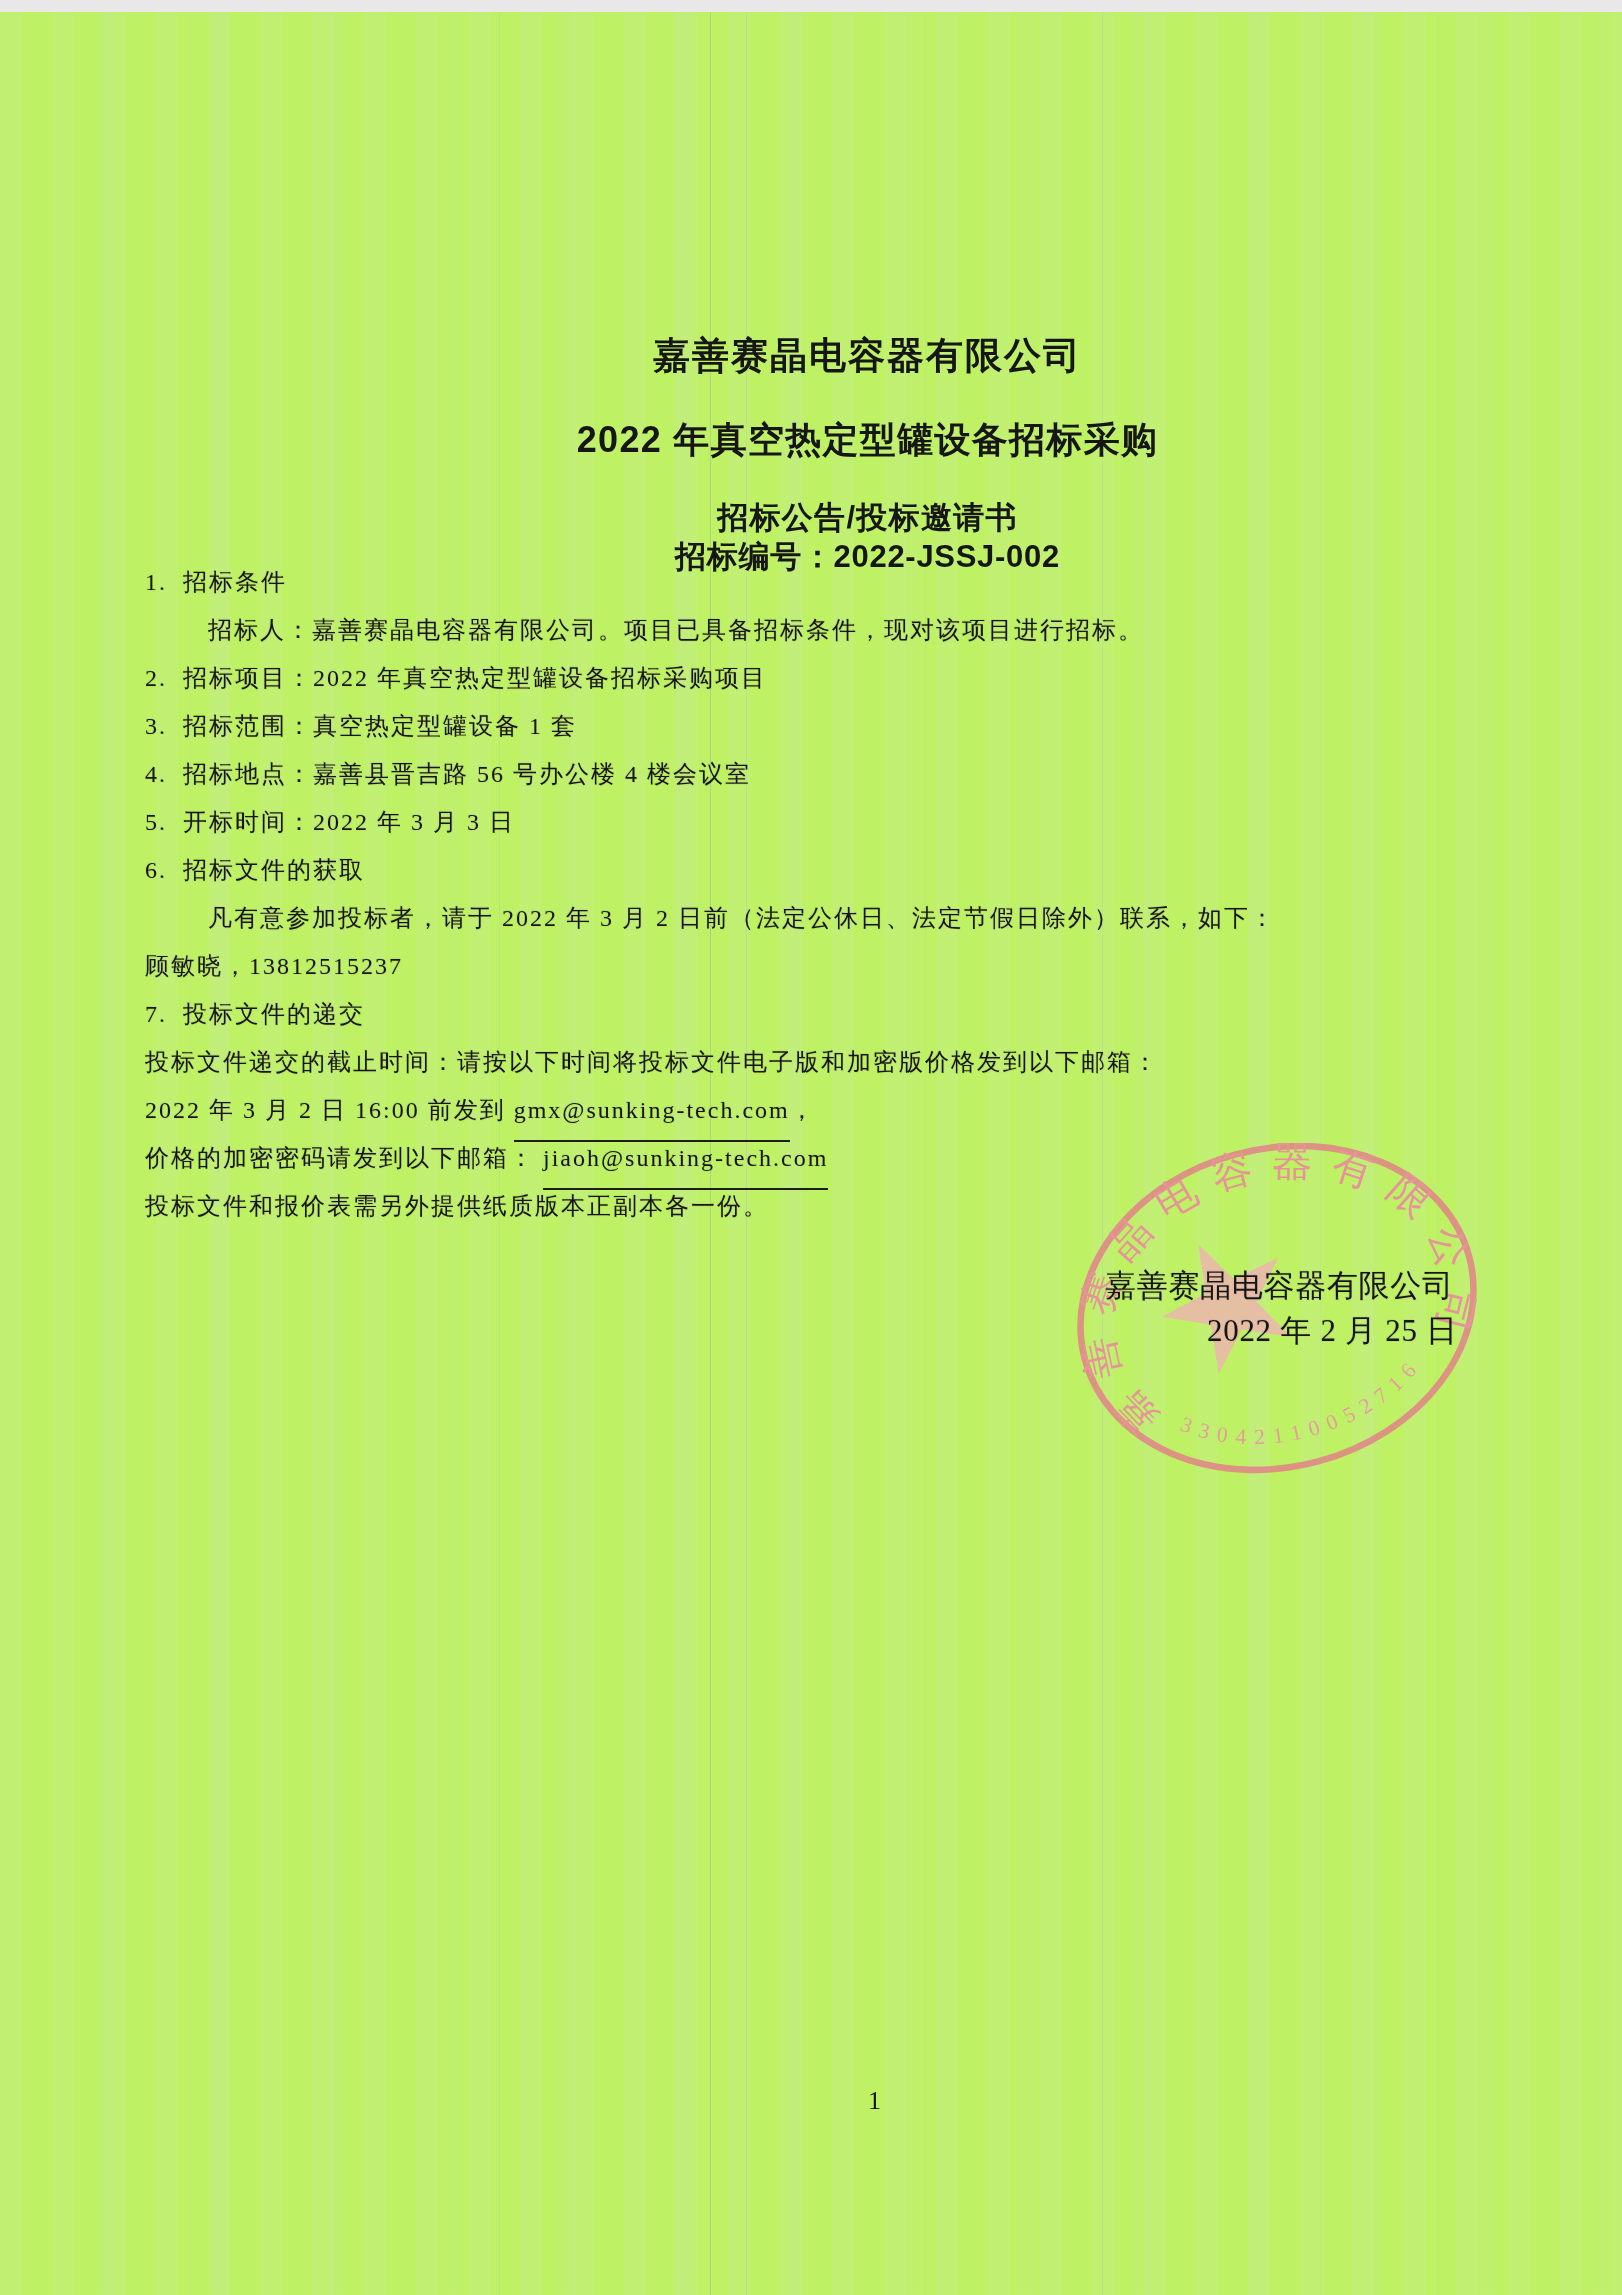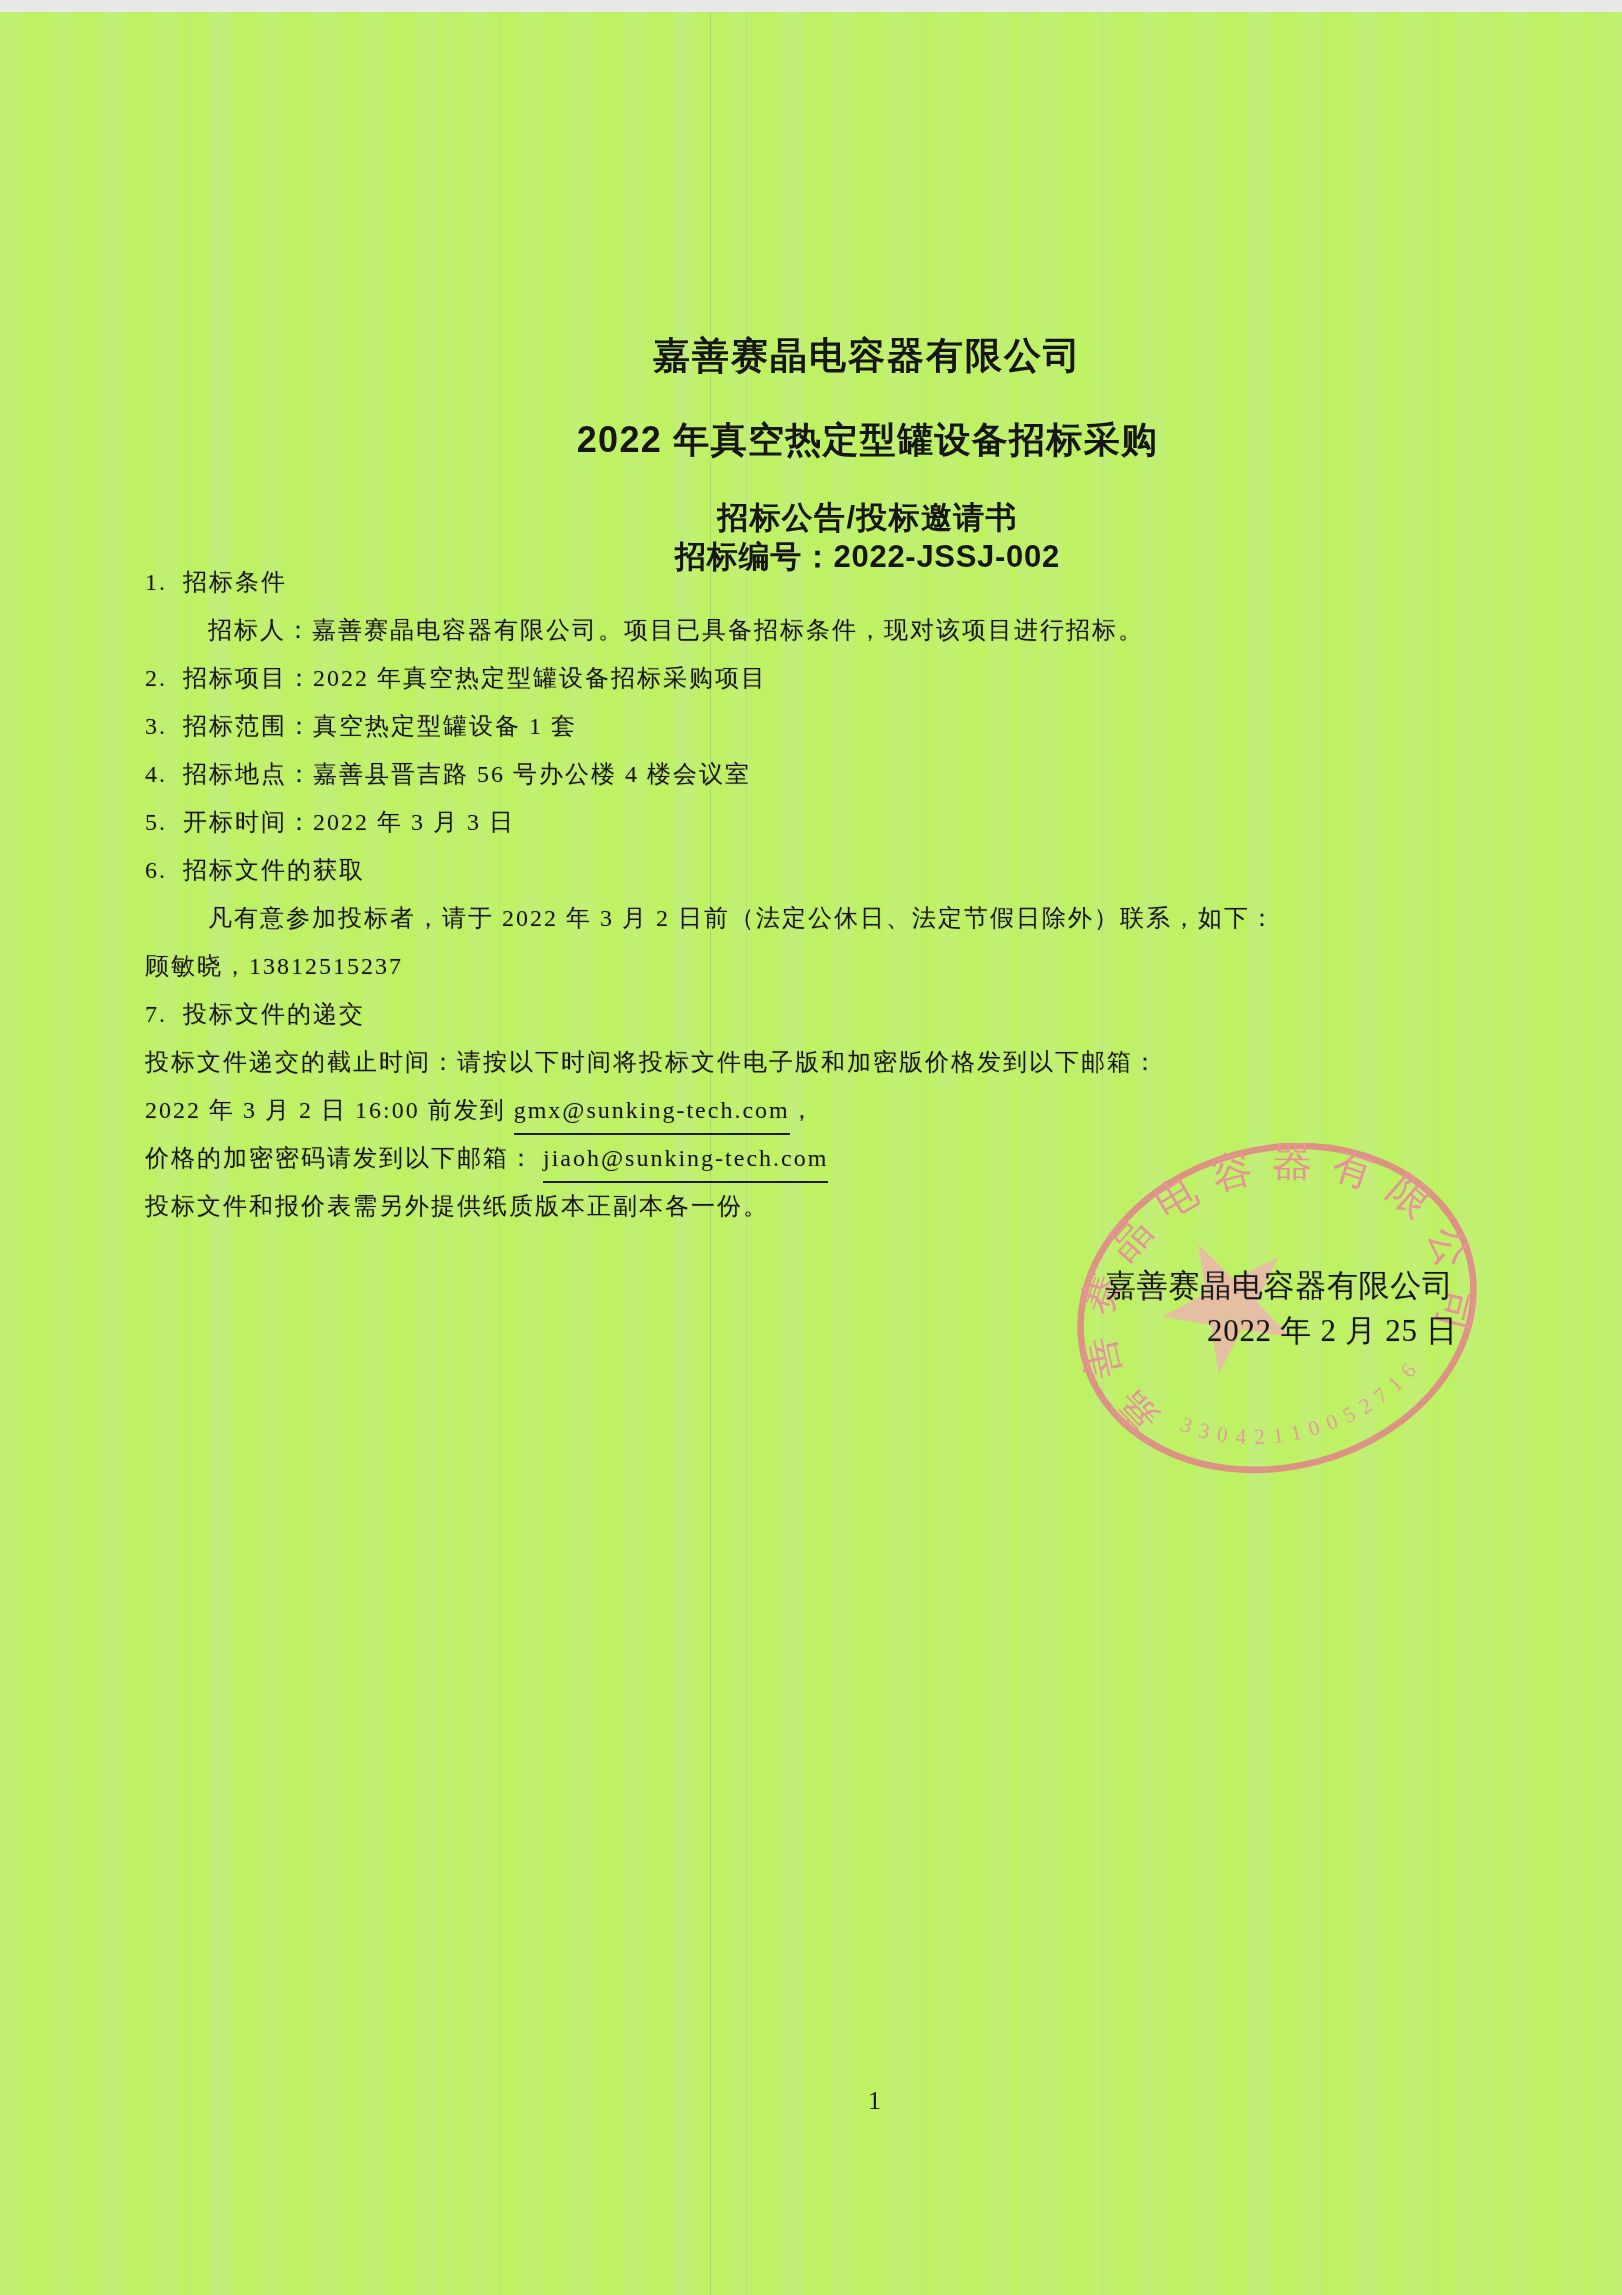--- a/index.html
+++ b/index.html
@@ -33,21 +33,21 @@
   .t4{top:524px;font-size:31px;letter-spacing:0.7px;}
 
   .doc-body{
     position:absolute;left:145px;top:546px;width:1394px;
     font-size:24px;line-height:48px;letter-spacing:2px;
     white-space:pre-wrap;z-index:2;
     text-shadow:0.7px 0.7px 0 rgba(190,40,40,0.07),-0.7px -0.7px 0 rgba(40,40,190,0.07);
   }
   .bl{min-height:48px;}
   .bl.para{text-indent:63px;}
-  .uline{border-bottom:2px solid #1d1d1d;padding-bottom:10px;}
+  .uline{border-bottom:2px solid #1d1d1d;padding-bottom:17px;}
 
   .sig{position:absolute;font-size:31px;white-space:pre;z-index:2;
     text-shadow:0.7px 0.7px 0 rgba(190,40,40,0.07),-0.7px -0.7px 0 rgba(40,40,190,0.07);}
   .sig-company{left:1105px;top:1253px;letter-spacing:0.7px;}
   .sig-date{left:1207px;top:1298px;letter-spacing:0.7px;}
 
   .seal{position:absolute;left:1065px;top:1131px;width:424px;height:335px;z-index:1;opacity:0.92;}
   .seal text{font-family:"Liberation Serif","DejaVu Serif",serif;}
   .seal .arc-cn{font-size:62px;fill:#e98e9d;letter-spacing:26px;}
   .seal .arc-num{font-size:33px;fill:#e995a3;letter-spacing:13px;}

